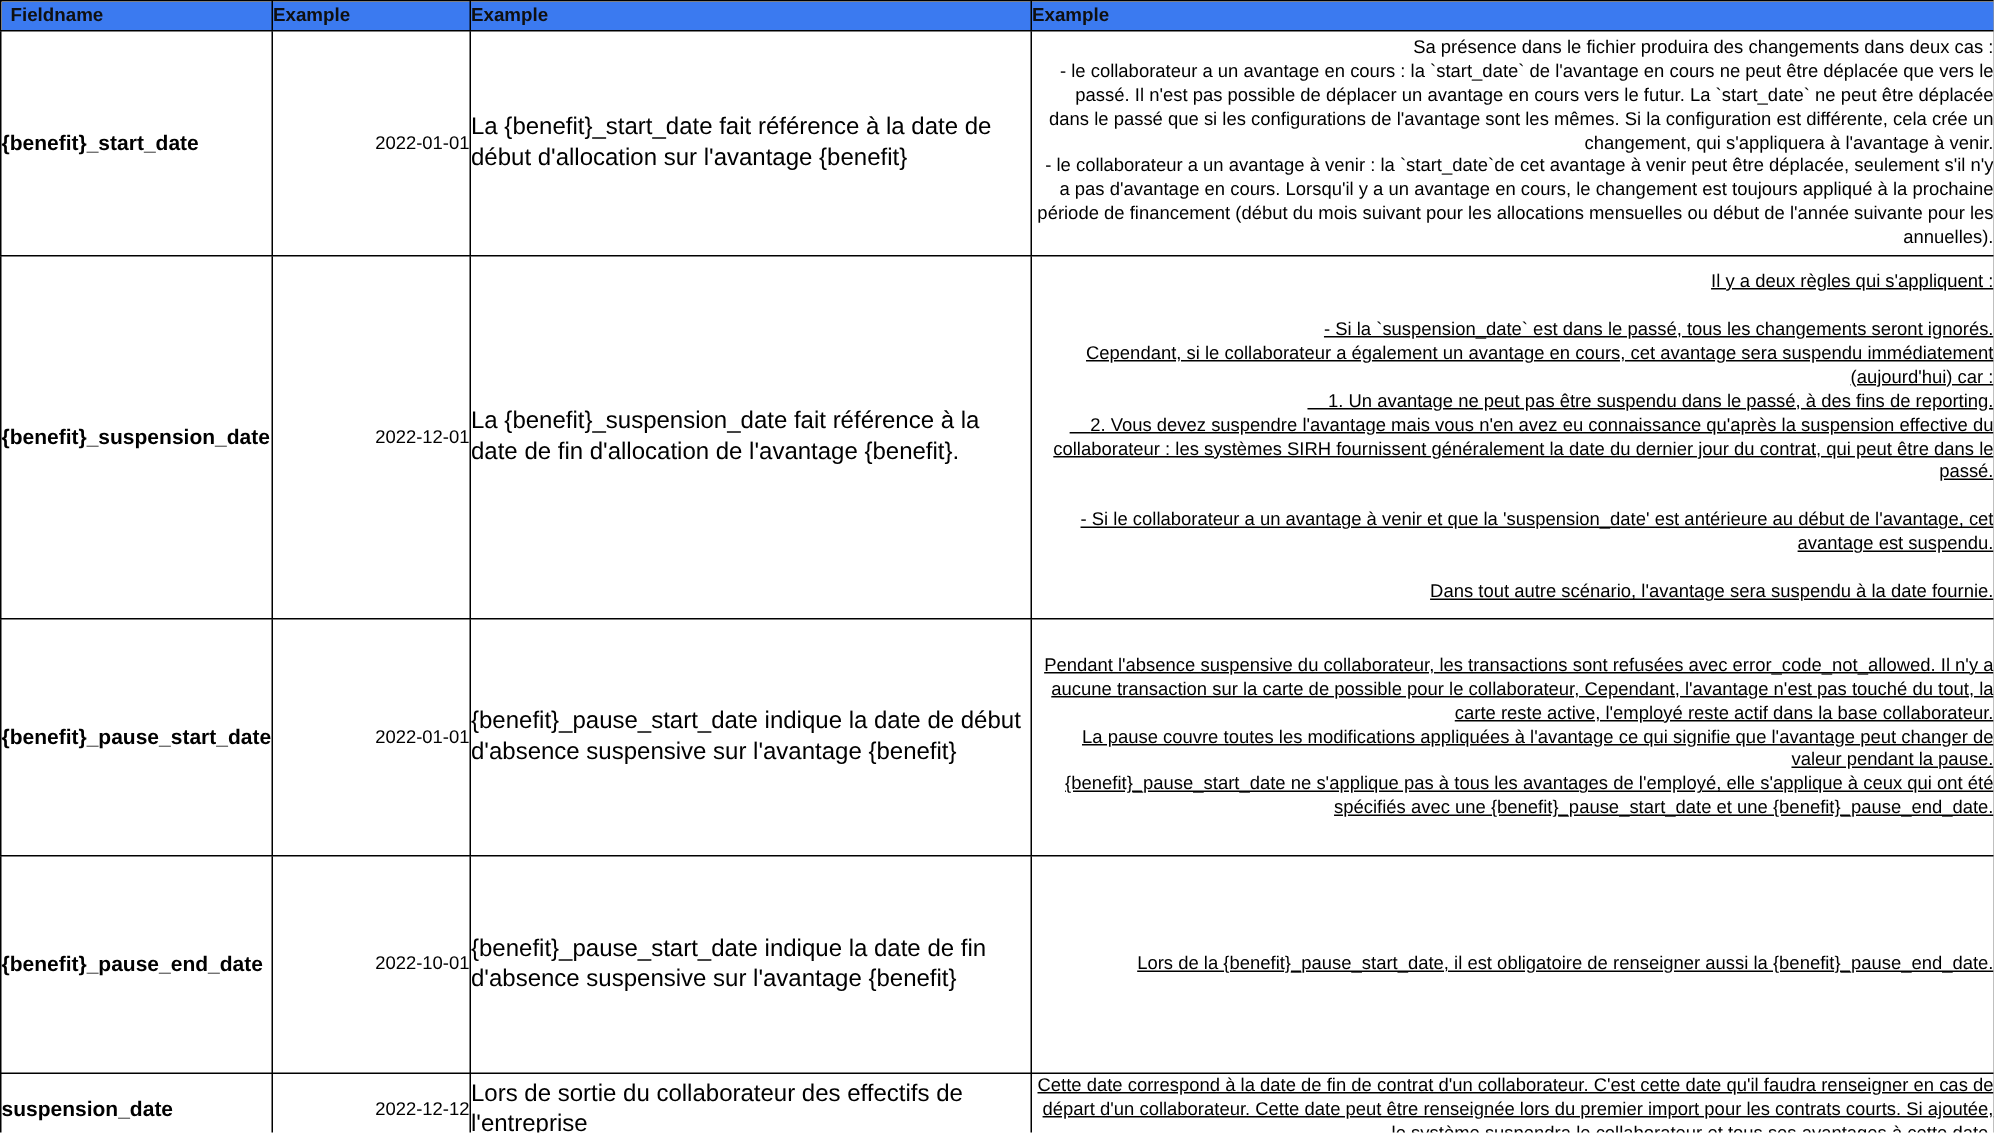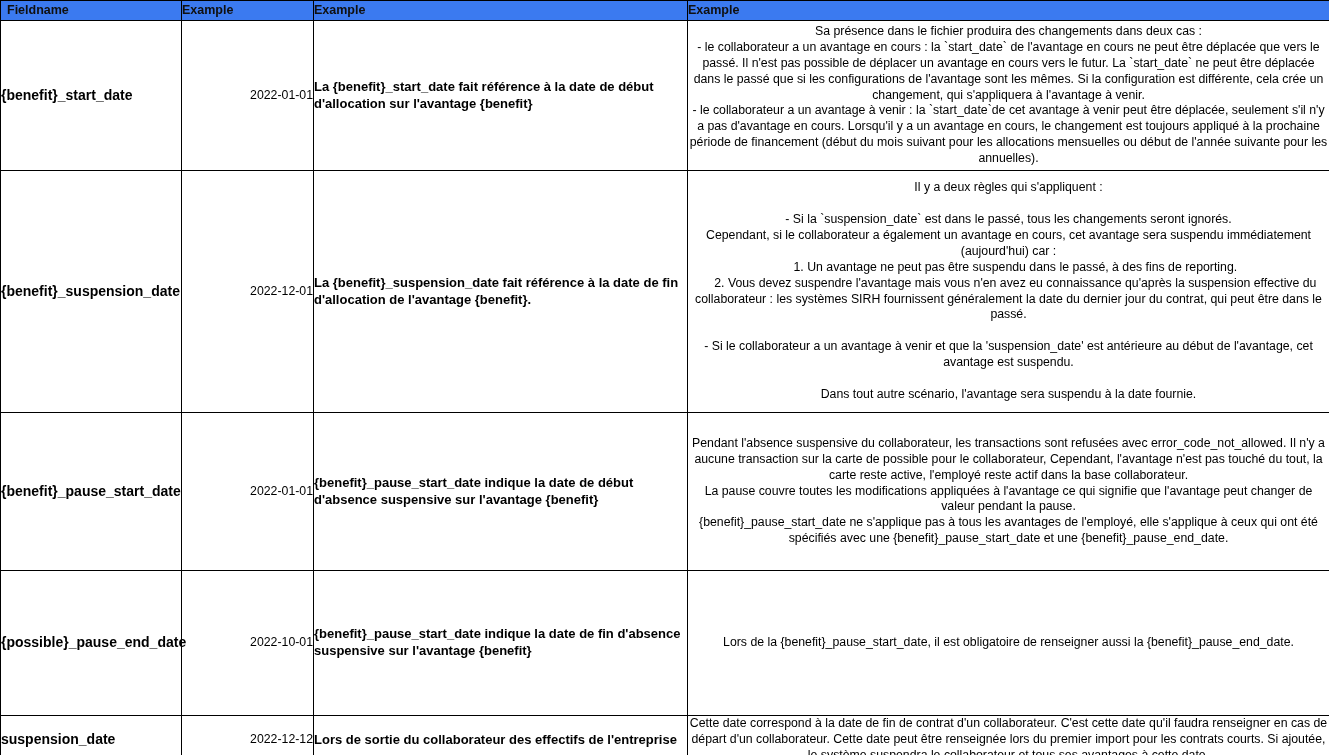--- a/index.html
+++ b/index.html
@@ -63,38 +63,38 @@
     line-height: 1.25;
   }
   td.cell-example {
     font-size: 12.3px;
     text-align: right;
     vertical-align: middle;
     line-height: 1.25;
     padding: 0 4px;
   }
   td.cell-desc {
-    font-size: 13px;
+    font-size: 16px;
     text-align: left;
     vertical-align: middle;
     line-height: 1.28;
     padding: 0 5px 0 6px;
-    font-weight: bold;
   }
   td.cell-rules {
     font-size: 12.3px;
-    text-align: center;
+    text-align: right;
     vertical-align: top;
     line-height: 1.30;
     padding: 4px 4px 2px 6px;
   }
   td.cell-rules.mid {
     vertical-align: middle;
     padding-top: 0;
     padding-bottom: 0;
+    text-decoration: underline;
   }
   .rules-text {
     white-space: pre-wrap;
     margin: 0;
     font-family: "Liberation Sans", sans-serif;
     font-size: 12.3px;
     line-height: 1.30;
   }
   .desc-text {
     white-space: pre-wrap;
@@ -163,21 +163,21 @@
         <td class="cell-desc">
             <p class="desc-text">{benefit}_pause_start_date indique la date de début d'absence suspensive sur l'avantage {benefit}</p>
           </td>
         <td class="cell-rules mid">
             <p class="rules-text">Pendant l'absence suspensive du collaborateur, les transactions sont refusées avec error_code_not_allowed. Il n'y a aucune transaction sur la carte de possible pour le collaborateur, Cependant, l'avantage n'est pas touché du tout, la carte reste active, l'employé reste actif dans la base collaborateur.
 La pause couvre toutes les modifications appliquées à l'avantage ce qui signifie que l'avantage peut changer de valeur pendant la pause.
 {benefit}_pause_start_date ne s'applique pas à tous les avantages de l'employé, elle s'applique à ceux qui ont été spécifiés avec une {benefit}_pause_start_date et une {benefit}_pause_end_date.</p>
           </td>
       </tr>
       <tr class="r4">
-        <td class="cell-field">{possible}_pause_end_date</td>
+        <td class="cell-field">{benefit}_pause_end_date</td>
         <td class="cell-example">2022-10-01</td>
         <td class="cell-desc">
             <p class="desc-text">{benefit}_pause_start_date indique la date de fin d'absence suspensive sur l'avantage {benefit}</p>
           </td>
         <td class="cell-rules mid">
             <p class="rules-text">Lors de la {benefit}_pause_start_date, il est obligatoire de renseigner aussi la {benefit}_pause_end_date.</p>
           </td>
       </tr>
       <tr class="r5">
         <td class="cell-field">suspension_date</td>

